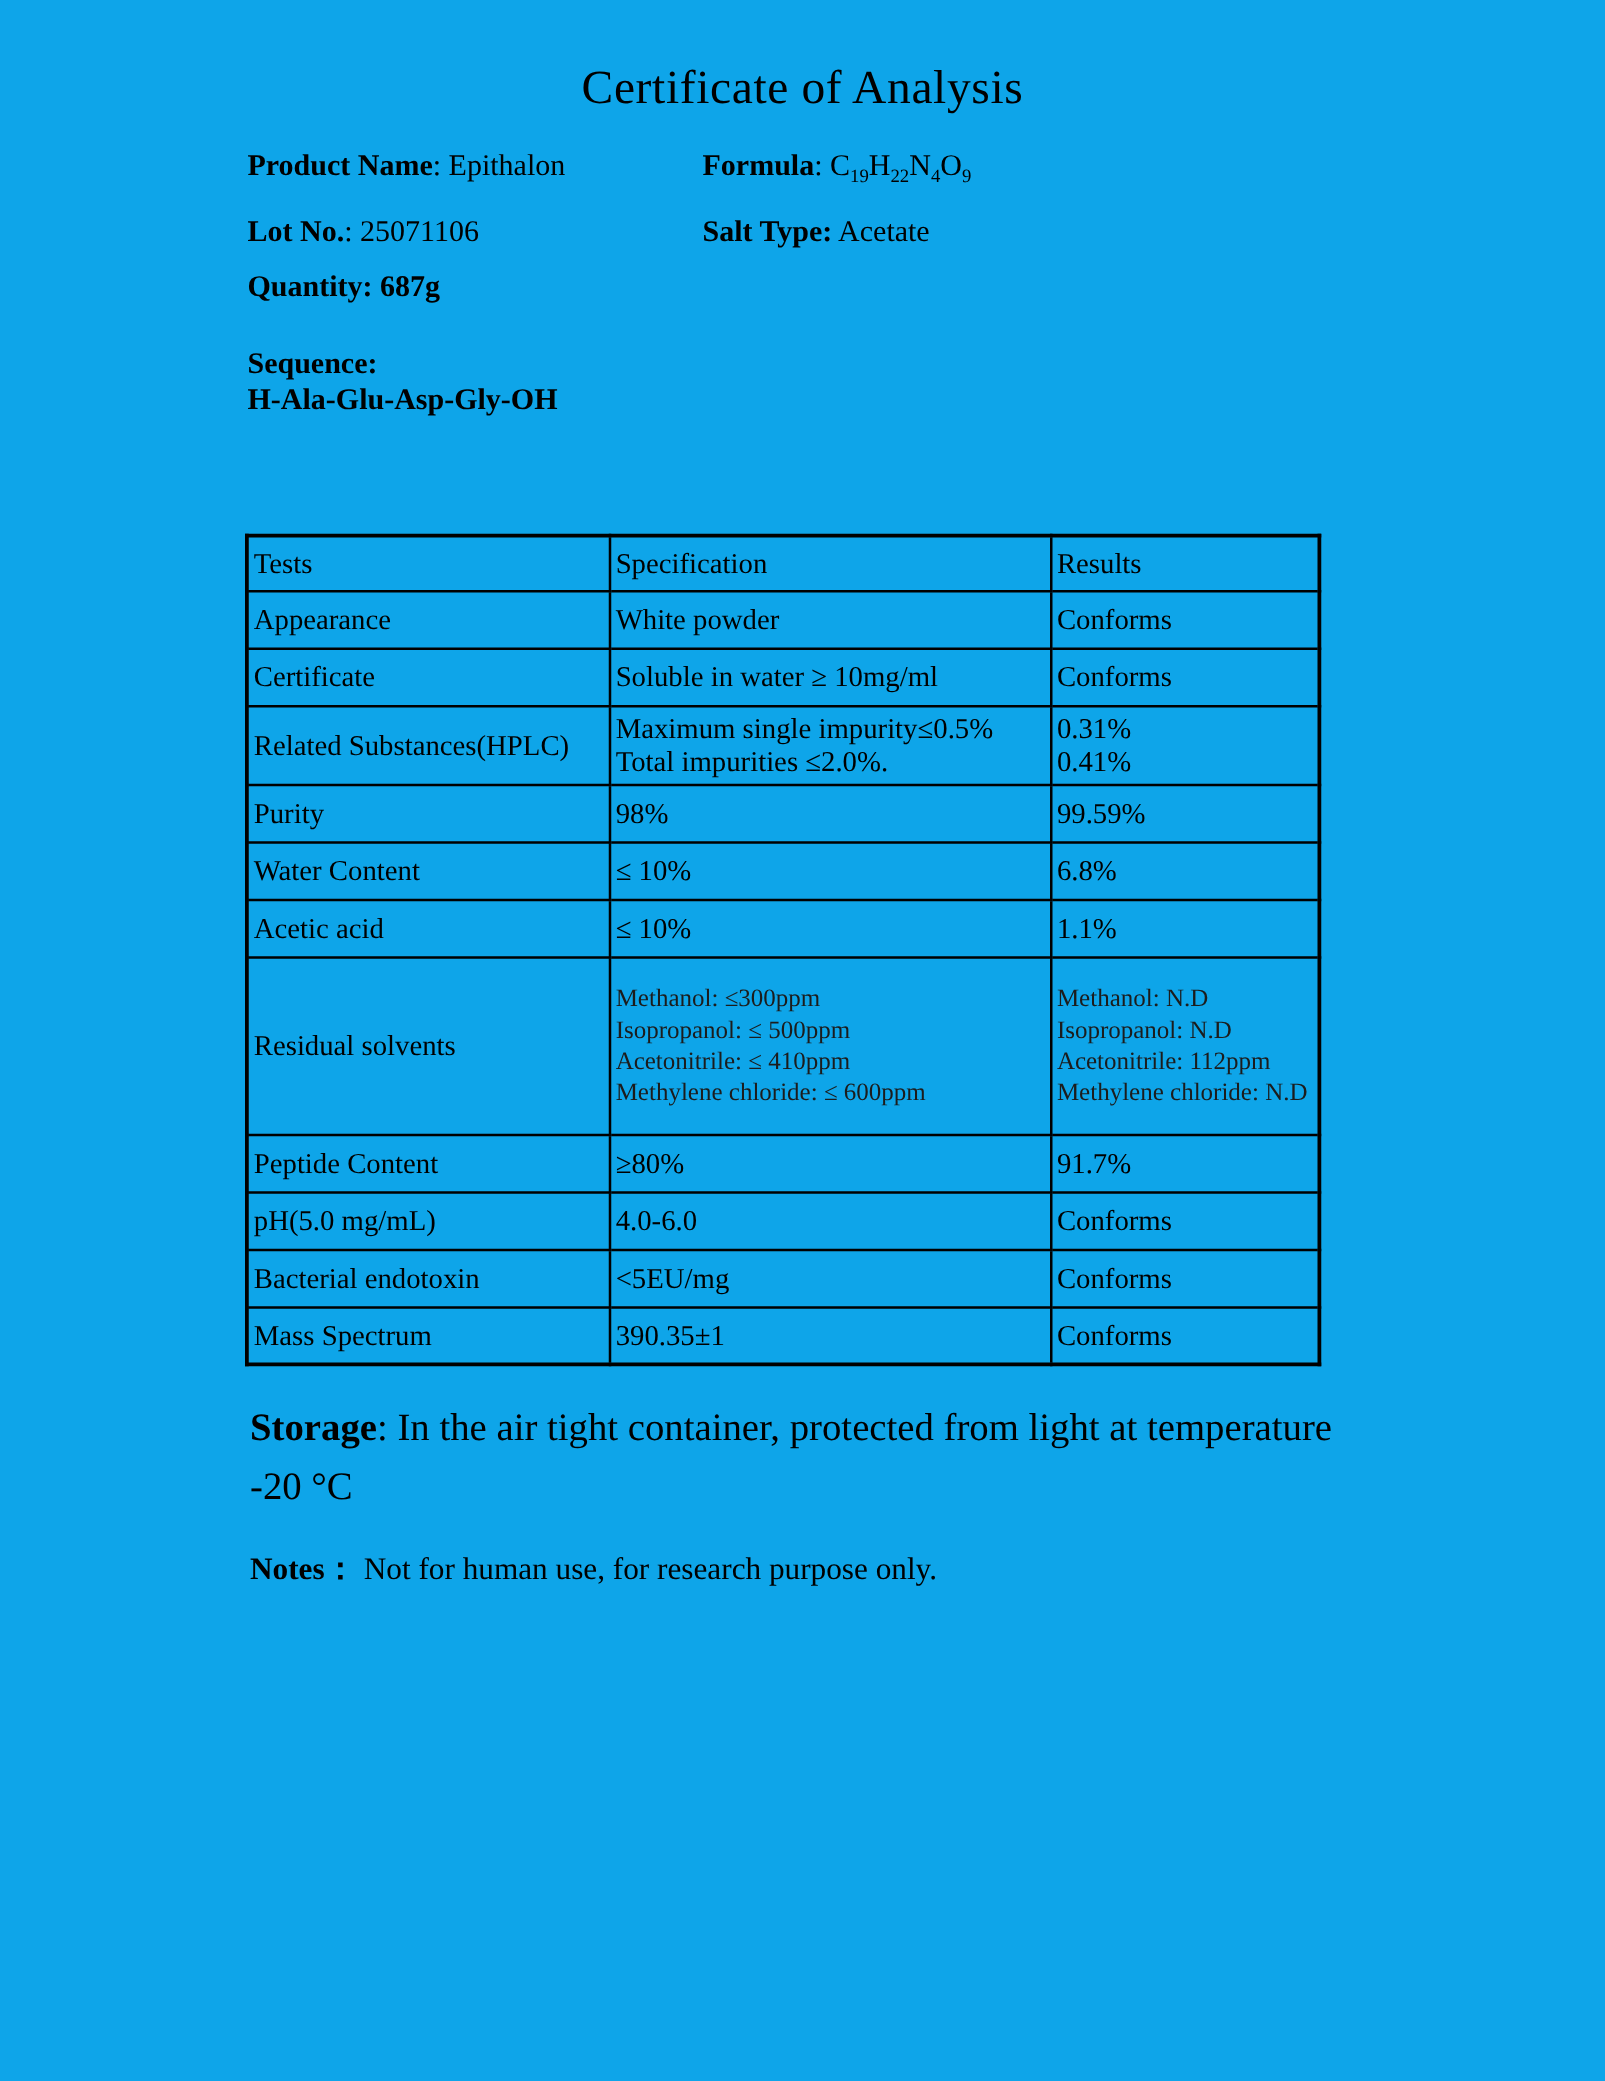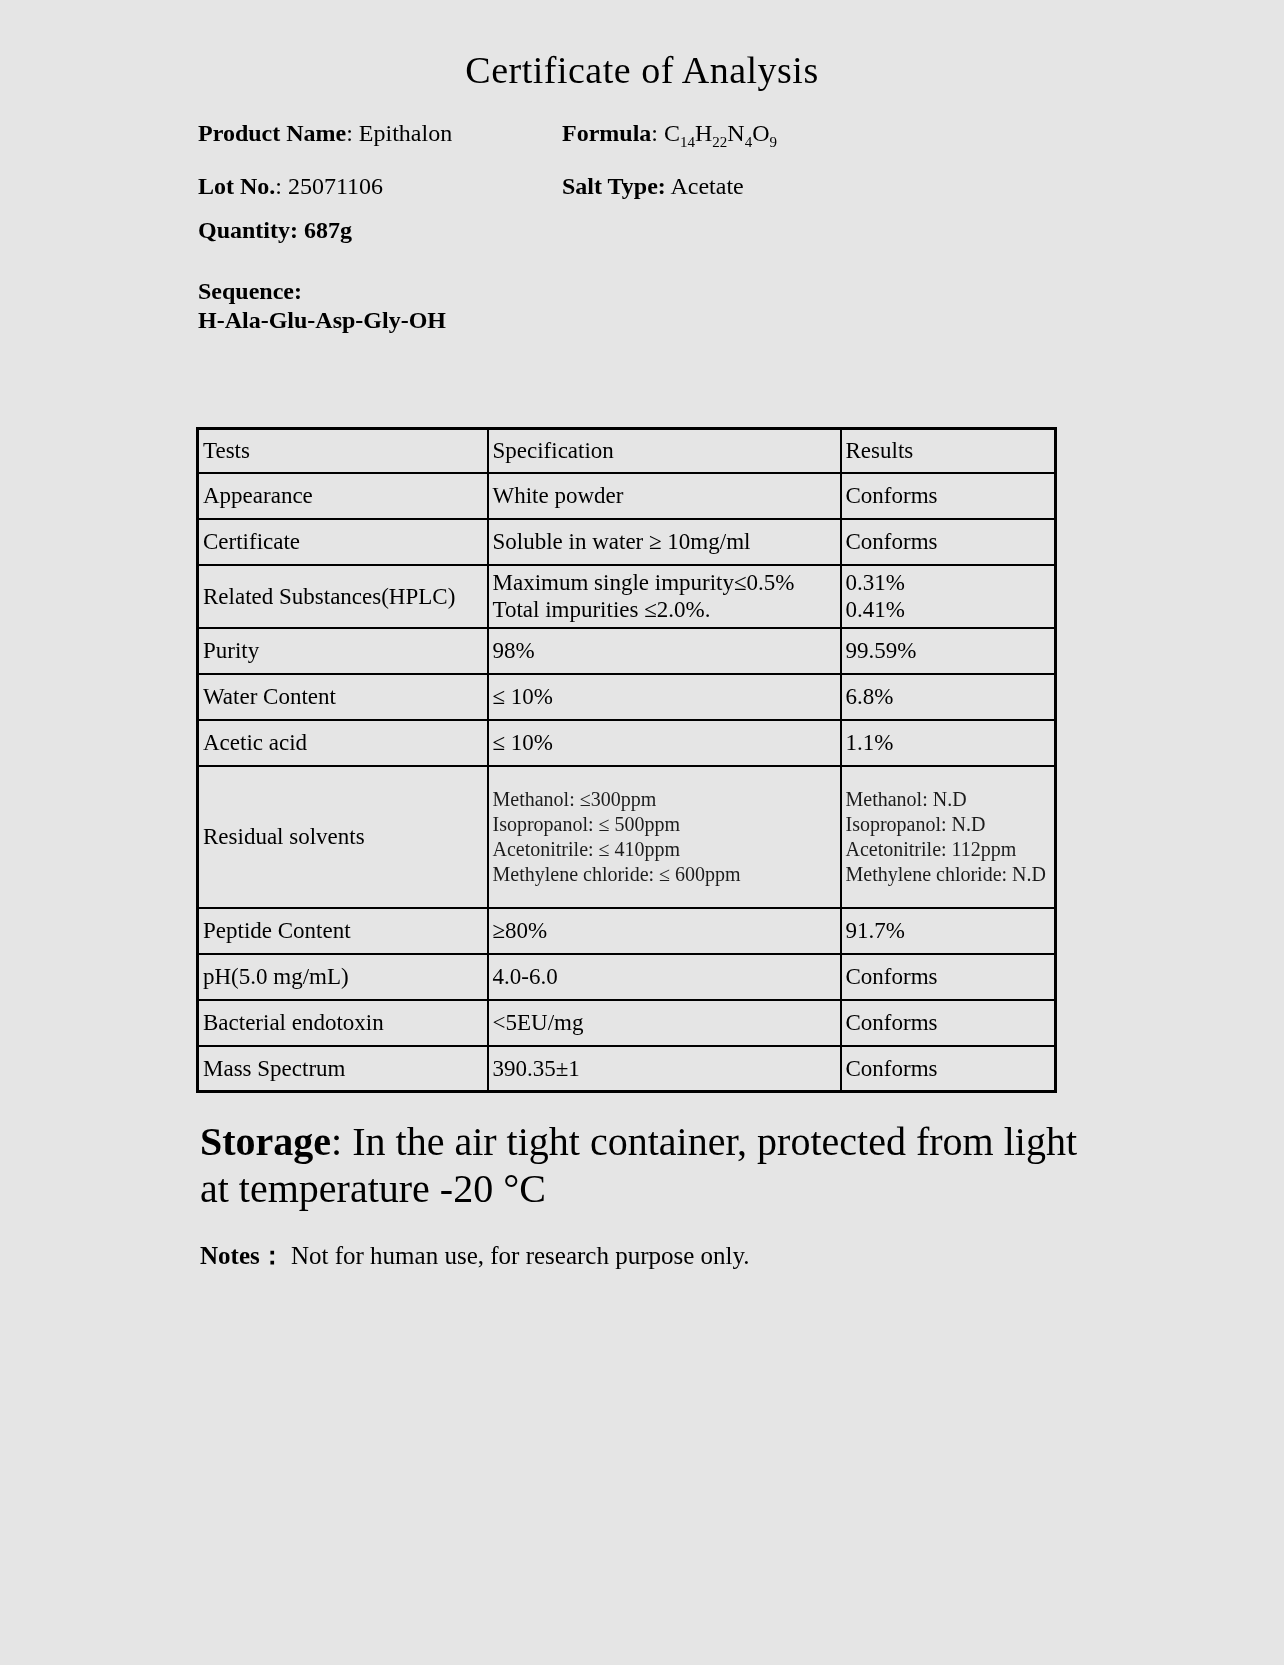--- a/index.html
+++ b/index.html
@@ -1,17 +1,17 @@
 <!DOCTYPE html>
 <html><head>
 <meta charset="utf-8">
 <style>
   html,body{margin:0;padding:0;background:#ffffff;}
   .page{
-    position:relative;width:1284px;height:1665px;background:#e5e5e5;
+    position:relative;width:1284px;height:1665px;background:#0ea5e9;
     font-family:"Liberation Serif","DejaVu Serif",serif;color:#000;overflow:hidden;
   }
   .title{
     position:absolute;top:48px;left:0;width:100%;text-align:center;
     font-size:38px;letter-spacing:0.5px;
   }
   
   .info{position:absolute;left:198px;top:118px;font-size:24px;}
   .info-row{display:flex;height:53px;align-items:flex-start;line-height:30px;}
   .info-left{width:364px;flex:0 0 364px;}
@@ -30,34 +30,34 @@
     vertical-align:middle;padding:1px 2px 1px 4px;line-height:27px;margin-left:41px;
   }
   thead tr{height:44px;}
   tbody tr{height:46px;}
   tbody tr:nth-child(3){height:63px;}
   tbody tr:nth-child(7){height:142px;}
   tbody tr:nth-child(7) td:nth-child(2),
   tbody tr:nth-child(7) td:nth-child(3){font-size:20px;line-height:25px;color:#1c1c1c;}
   tbody tr:nth-child(12){height:44px;}
   
-  .storage{position:absolute;left:200px;top:1118px;width:880px;font-size:40px;line-height:47px;}
+  .storage{position:absolute;left:200px;top:1118px;width:880px;font-size:31px;line-height:47px;}
   .notes{position:absolute;left:200px;top:1232px;width:1000px;font-size:25px;line-height:47px;}
 </style>
 </head>
 <body>
 
 <div class="page">
 
   <div class="title">Certificate of Analysis</div>
 
   <div class="info">
     <div class="info-row">
       <div class="info-left"><b>Product Name</b><span>: Epithalon</span></div>
-      <div class="info-right"><b>Formula</b><span>: </span><span>C<sub>14</sub>H<sub>22</sub>N<sub>4</sub>O<sub>9</sub></span></div>
+      <div class="info-right"><b>Formula</b><span>: </span><span>C<sub>19</sub>H<sub>22</sub>N<sub>4</sub>O<sub>9</sub></span></div>
     </div>
     <div class="info-row">
       <div class="info-left"><b>Lot No.</b><span>: 25071106</span></div>
       <div class="info-right"><b>Salt Type:</b><span> Acetate</span></div>
     </div>
     <div class="info-row">
       <div class="info-right"><span class="raise"><b>Quantity:</b><b> 687g</b></span></div>
     </div>
     <div class="seq-block">
       <b>Sequence:</b><br>

